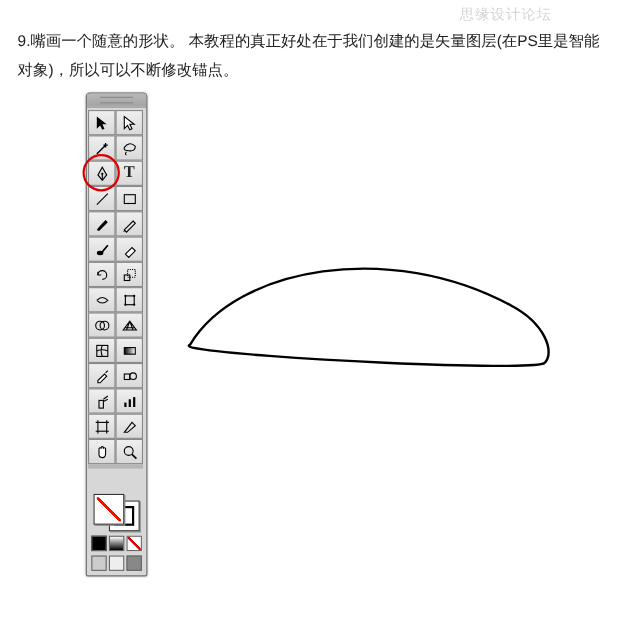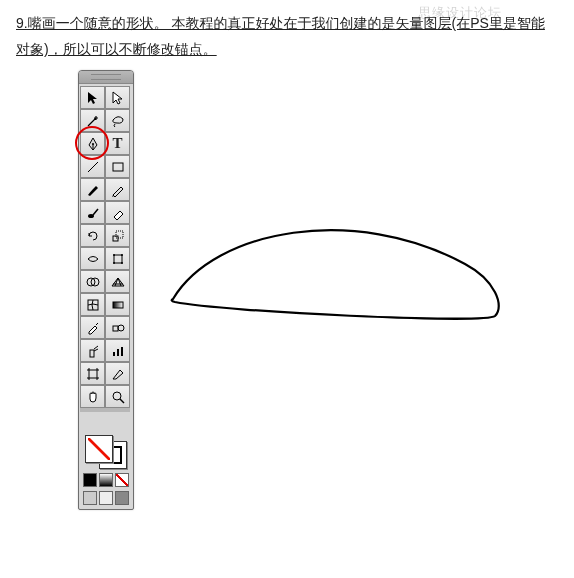--- a/index.html
+++ b/index.html
@@ -15,24 +15,23 @@
   }
   .watermark {
     position: absolute;
     top: 4px;
     right: 72px;
     font-size: 13px;
     color: rgba(0,0,0,0.18);
     letter-spacing: 1px;
   }
   .body-text {
-    padding: 10px 16px 0 16px;
+    padding: 24px 16px 0 16px;
     font-size: 14px;
     line-height: 26px;
-    text-decoration: underline;
   }
 
   .canvas-area {
     position: relative;
     width: 574px;
     height: 470px;
     margin-top: 8px;
   }
 
   

